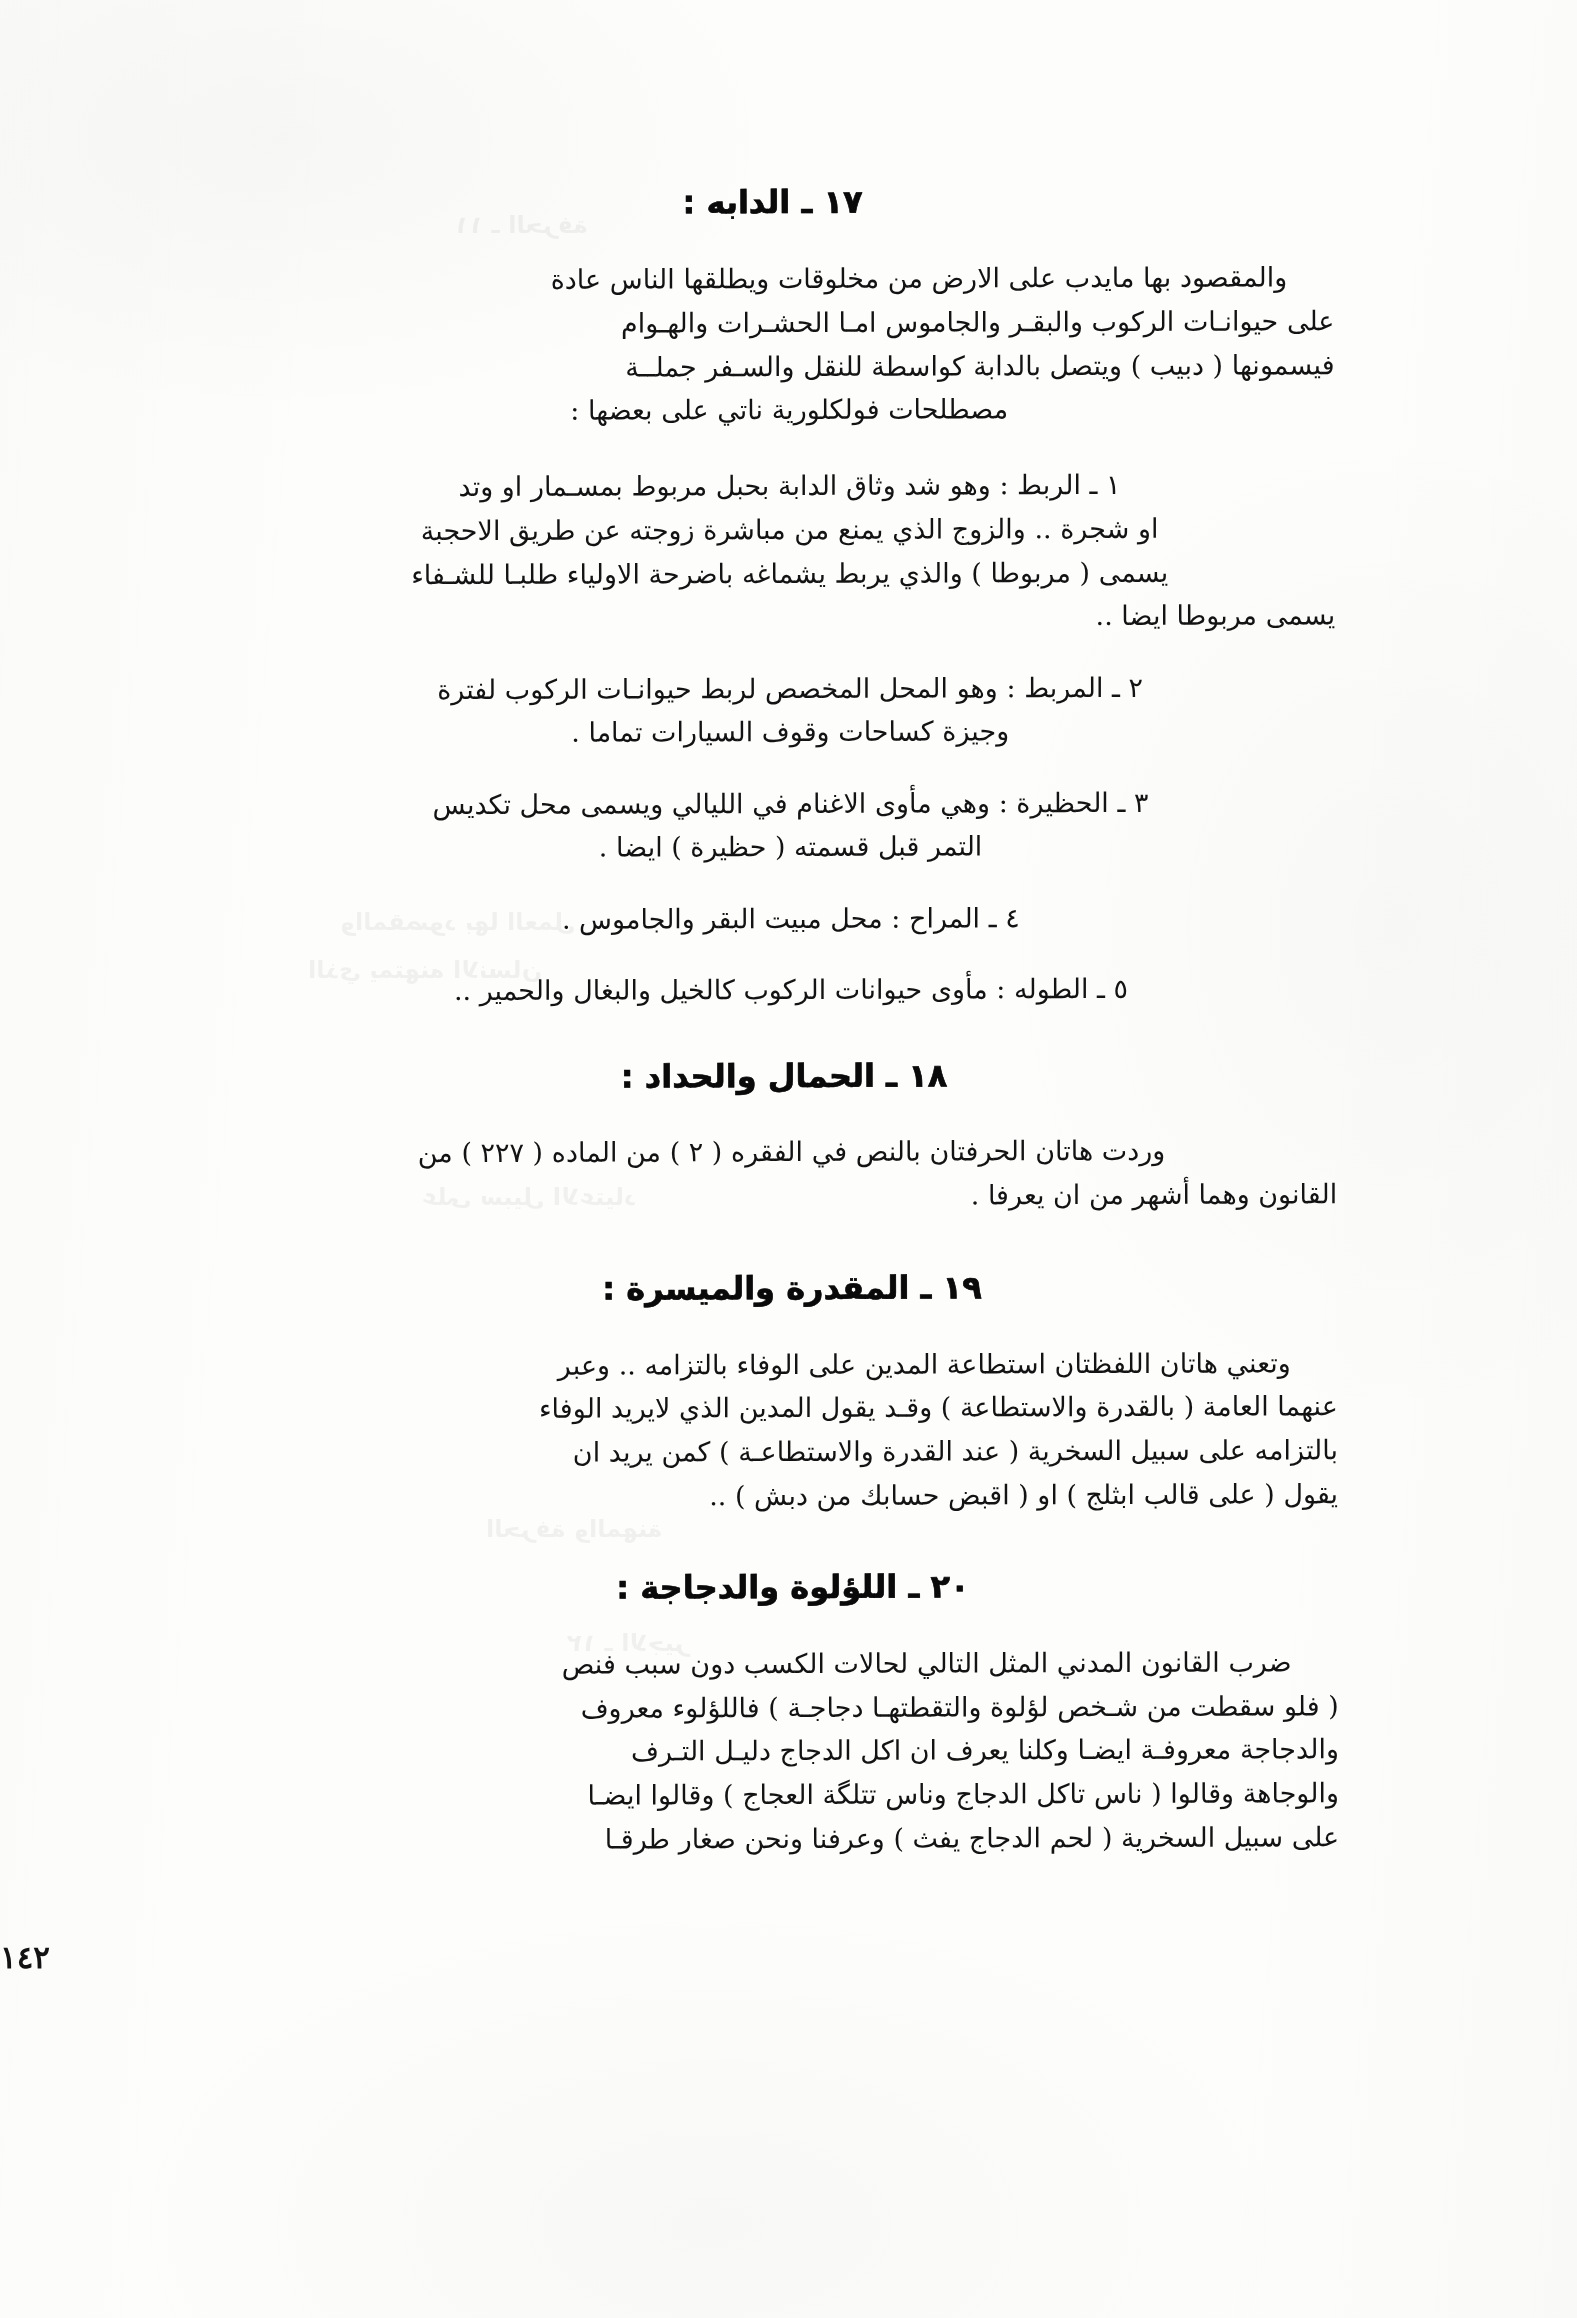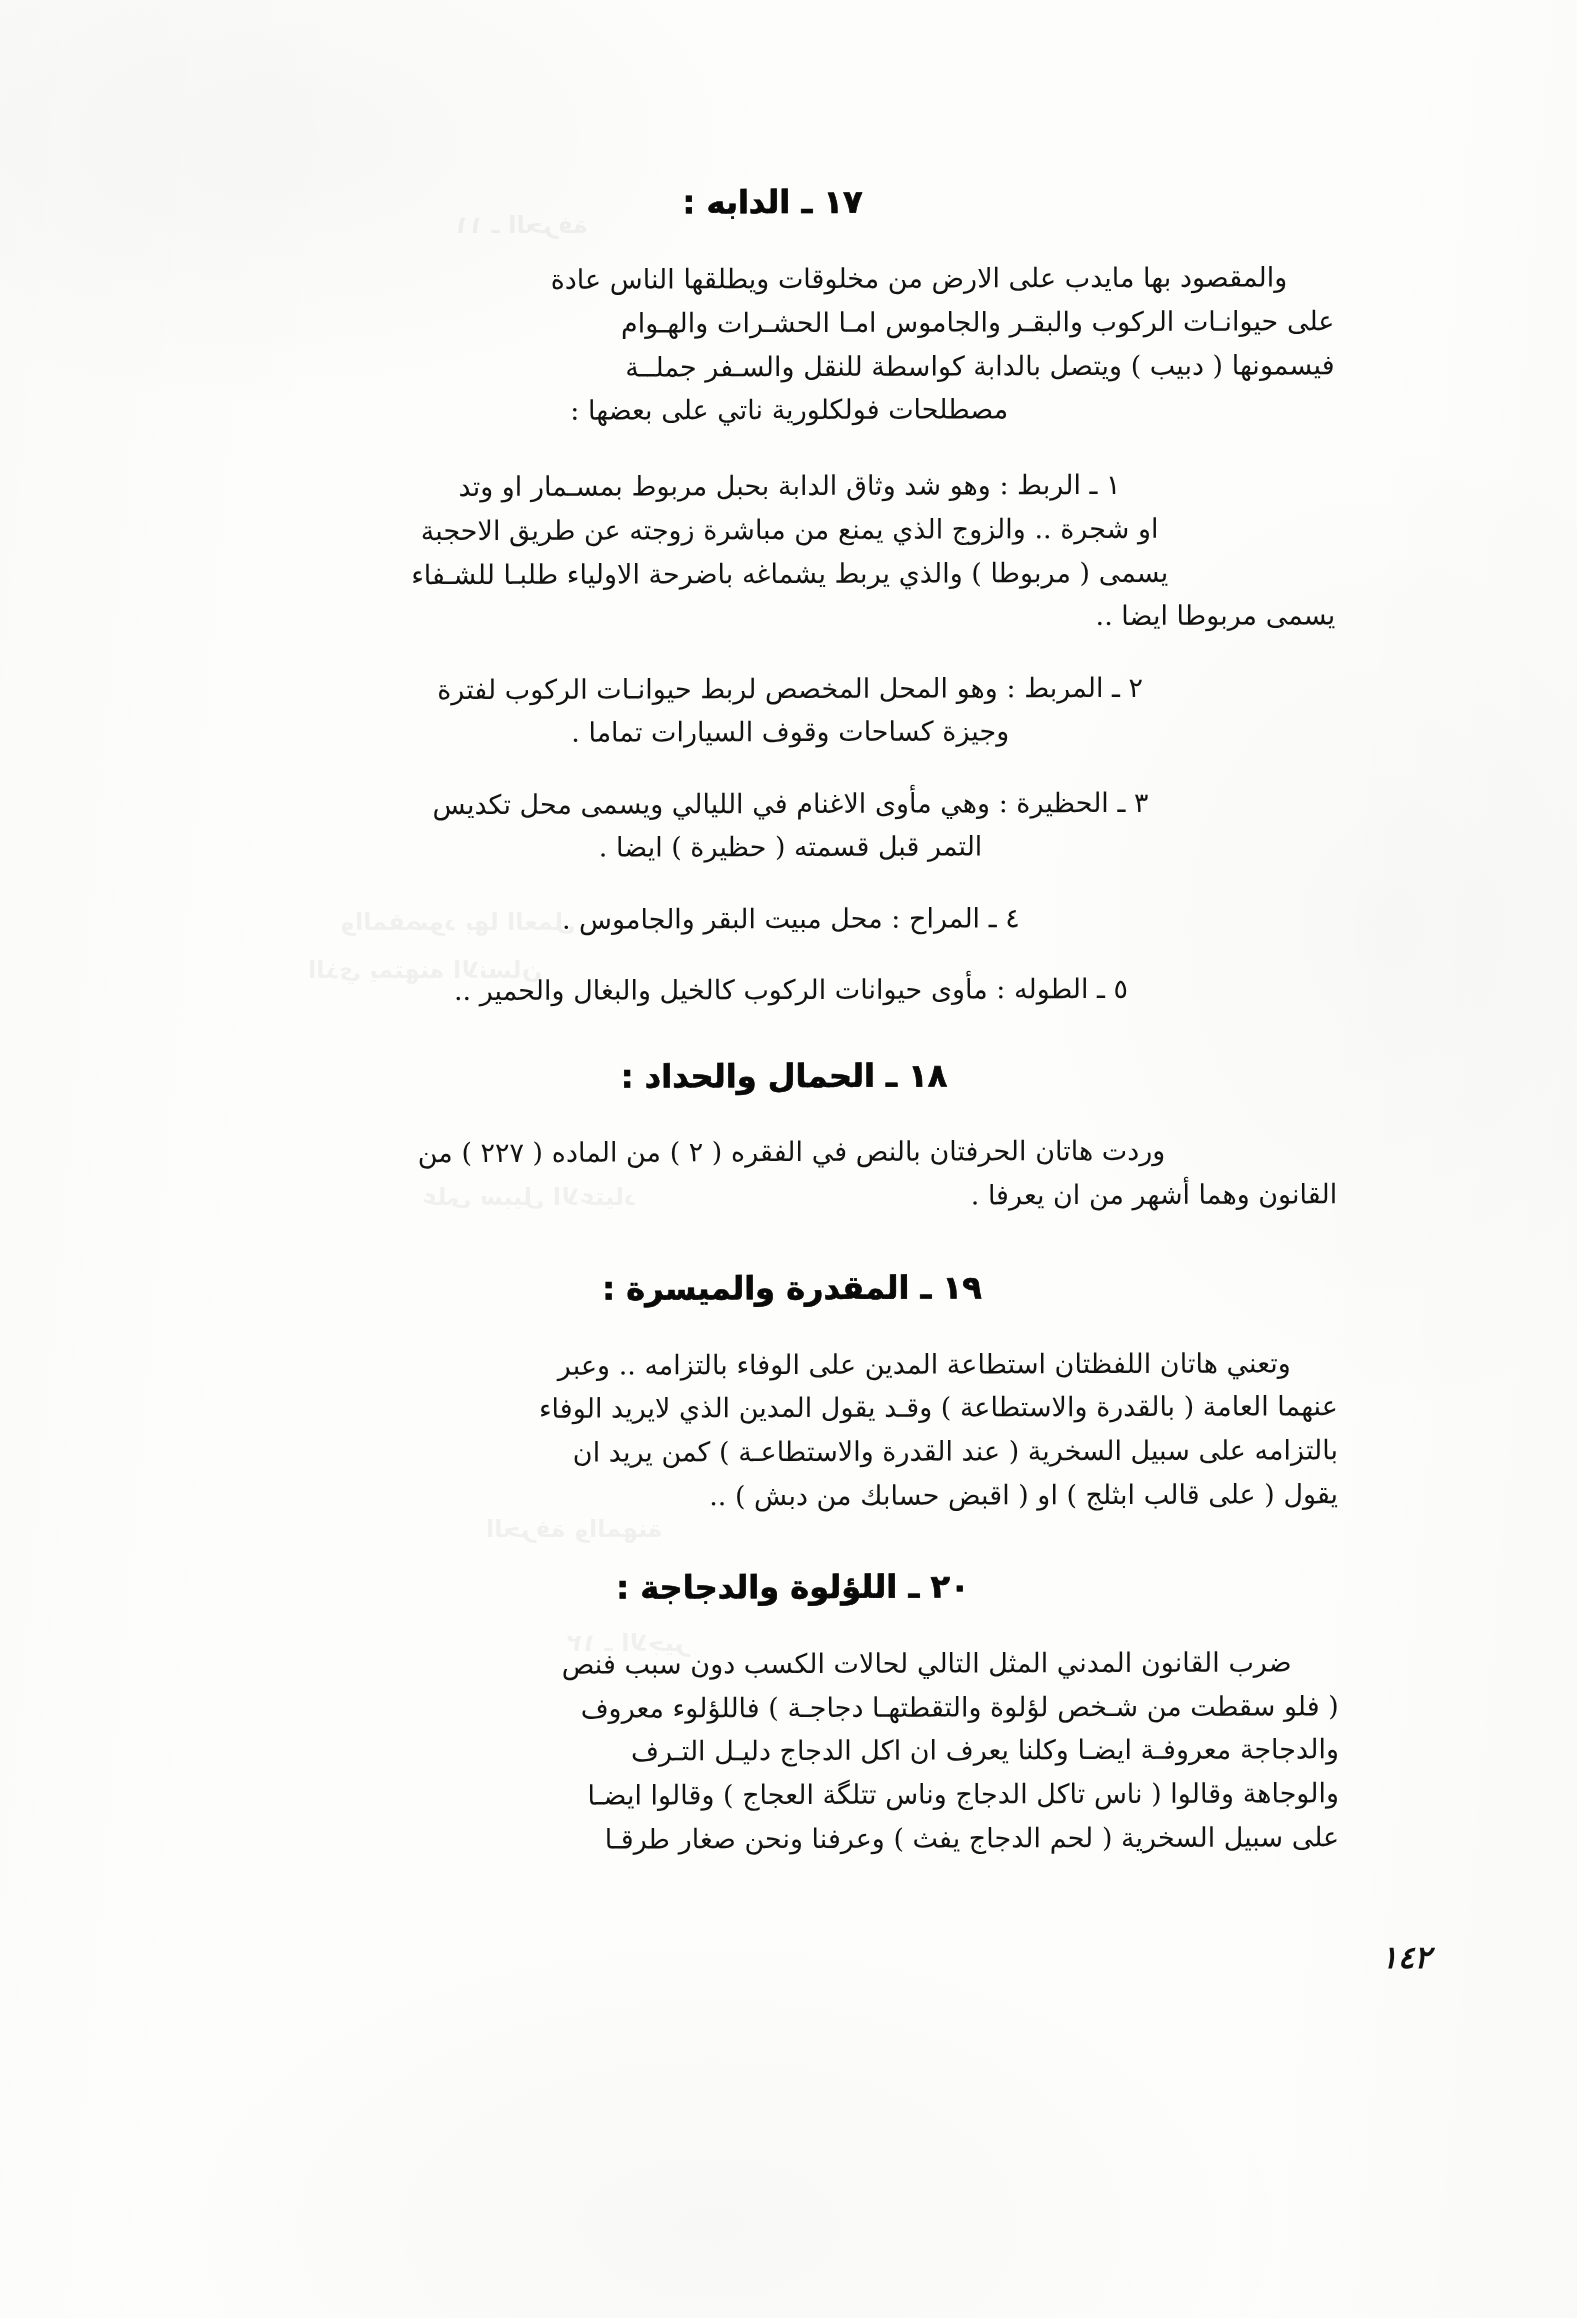--- a/index.html
+++ b/index.html
@@ -107,27 +107,26 @@
   .item .ln { display: block; white-space: nowrap; }
   .item .ln.center { text-align: center; }
   .item .ln.right { text-align: right; }
 
   .item-4, .item-5 { text-align: center; }
 
   .page-number {
     position: absolute;
     left: 0; right: 0;
     top: 1939px;
-    text-align: right;
+    text-align: left;
     font-family: "DejaVu Serif", "Liberation Serif", serif;
     font-weight: 700;
     font-size: 31px;
     color: #121212;
     padding-right: 146px;
-    font-style: italic;
   }
 
   
   .skew {
     transform: rotate(-0.18deg);
     transform-origin: 50% 0%;
   }
 </style>
 </head>
 <body>

